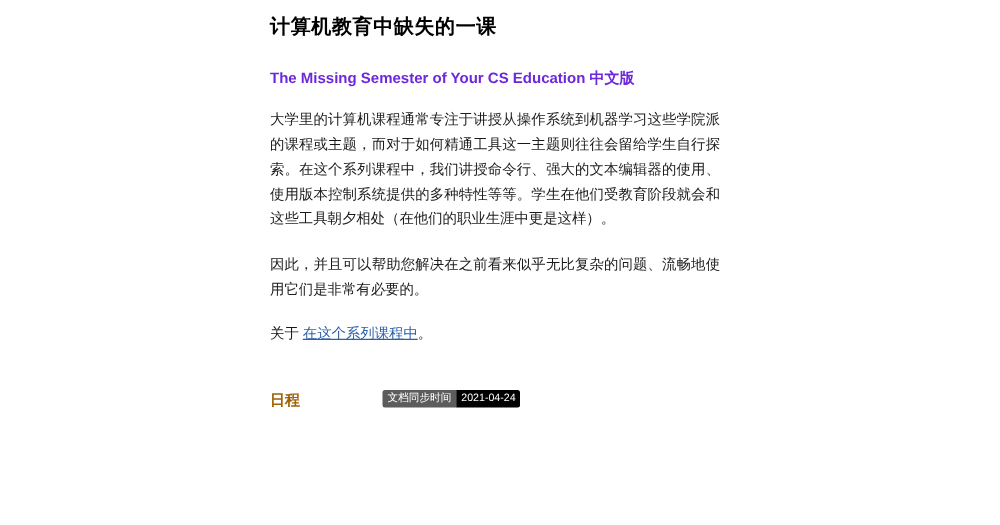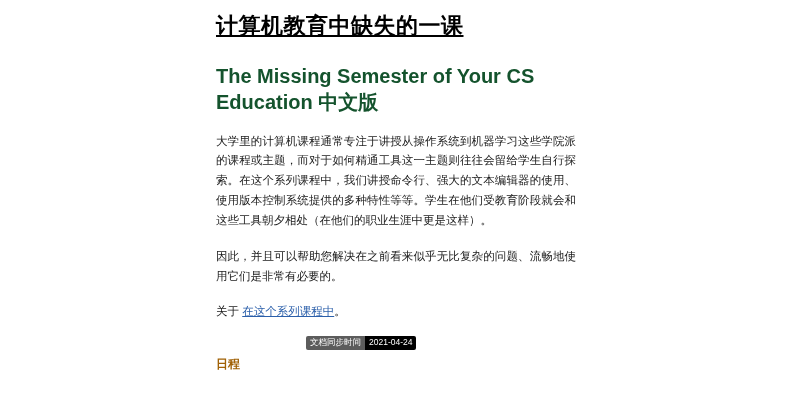--- a/index.html
+++ b/index.html
@@ -16,32 +16,31 @@
     height: 420px;
     background: #ffffff;
   }
   .content {
     position: absolute;
     left: 216px;
     top: 0;
     width: 360px;
   }
   h1.title {
-    font-size: 22px;
+    font-size: 16px;
     font-weight: bold;
     color: #000000;
     margin: 12px 0 14px 0;
     line-height: 1.3;
     letter-spacing: 0.5px;
-    text-decoration: underline;
   }
   h2.subtitle {
-    font-size: 20px;
+    font-size: 12px;
     font-weight: bold;
-    color: #14532d;
+    color: #6d28d9;
     margin: 22px 0 0 0;
     line-height: 1.3;
   }
   p.para {
     font-size: 11.5px;
     color: #1a1a1a;
     line-height: 1.72;
     margin: 17px 0 0 0;
     text-align: justify;
   }
@@ -60,21 +59,21 @@
     font-size: 12px;
     font-weight: bold;
     margin: 0;
     color: #a16207;
     line-height: 1;
   }
   .date-badges {
     margin-left: 66px;
     display: flex;
     align-items: center;
-    margin-bottom: 20px;
+    margin-bottom: 0;
   }
   .badge {
     font-size: 8.5px;
     color: #ffffff;
     background: #5c5c5c;
     padding: 2px 4px 2px 4px;
     border-radius: 2px 0 0 2px;
     line-height: 1.1;
     white-space: nowrap;
   }

